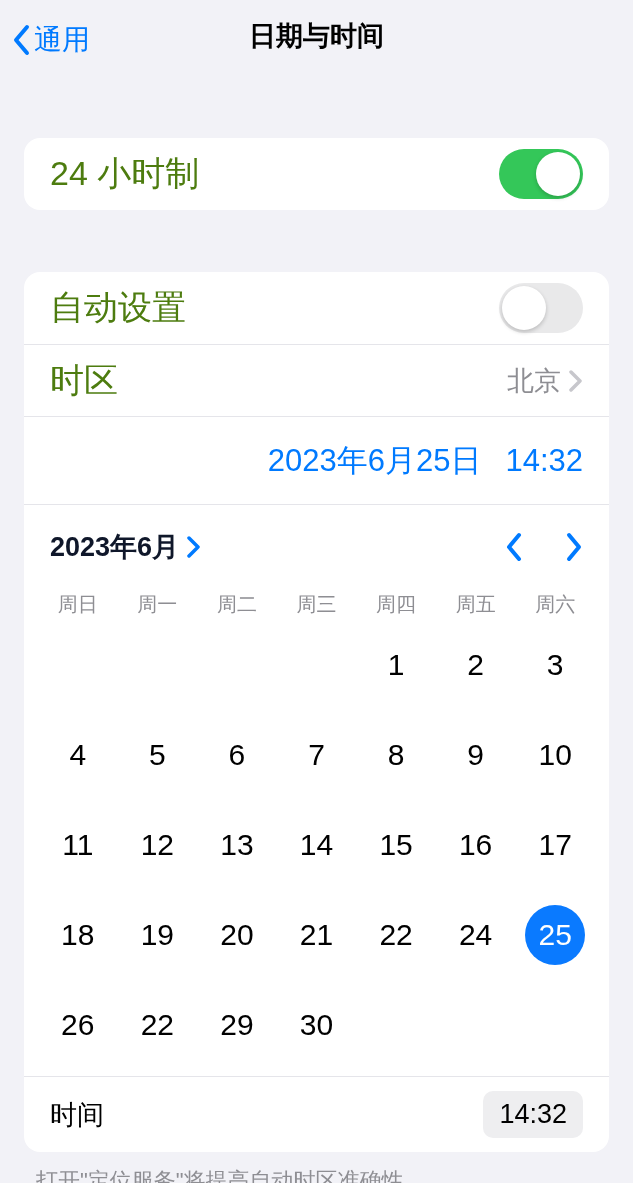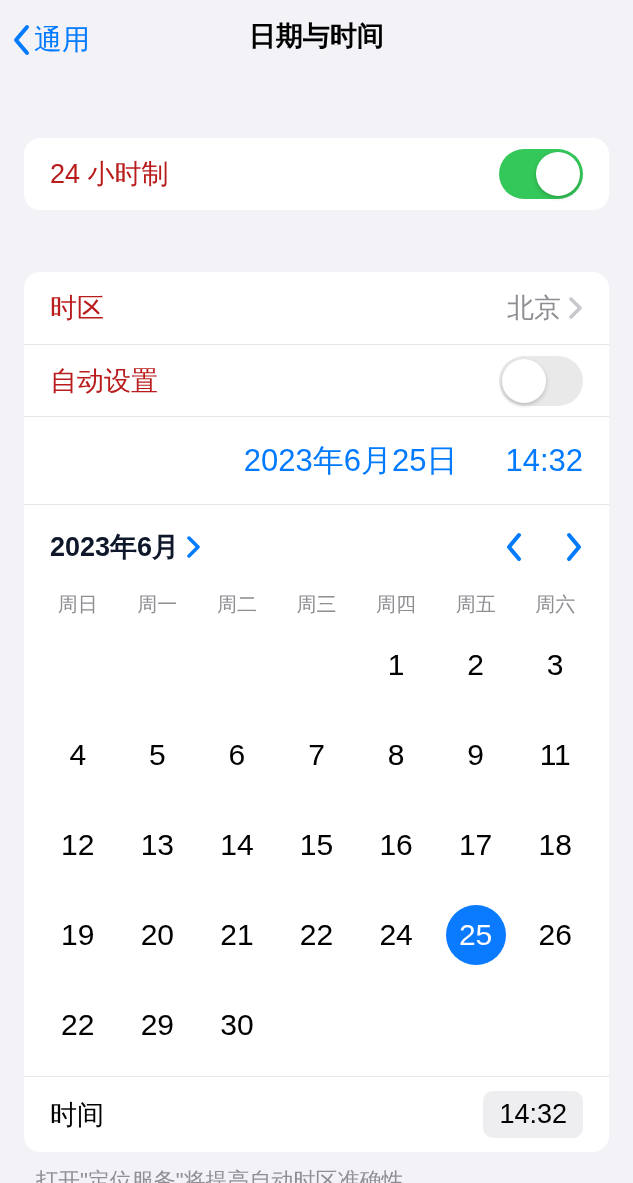--- a/index.html
+++ b/index.html
@@ -46,22 +46,22 @@
     .section-main { margin-top: 62px; }
     .row {
       display: flex;
       align-items: center;
       justify-content: space-between;
       min-height: 72px;
       padding: 0 26px;
     }
     .row + .row { border-top: 1px solid #e5e5ea; }
     .row-label {
-      font-size: 27px;
-      color: #b91c1c;
+      font-size: 34px;
+      color: #4d7c0f;
     }
     .toggle {
       width: 84px;
       height: 50px;
       border-radius: 25px;
       position: relative;
       cursor: pointer;
     }
     .toggle.on { background: #34c759; }
     .toggle.off { background: #e9e9ea; }
@@ -84,21 +84,21 @@
     }
     .disclosure {
       margin-left: 8px;
       color: #c7c7cc;
     }
     .row-datetime {
       border-top: 1px solid #e5e5ea;
       display: flex;
       justify-content: flex-end;
       align-items: center;
-      gap: 48px;
+      gap: 24px;
       height: 88px;
       padding: 0 26px;
       font-size: 31px;
       color: #007aff;
     }
     .calendar {
       border-top: 1px solid #e5e5ea;
       padding: 16px 14px 12px 14px;
     }
     .cal-header {
@@ -219,37 +219,37 @@
 <div class="section section-24h">
   <div class="row">
     <span class="row-label">24 小时制</span>
     <div class="toggle on">
       <div class="toggle-knob"></div>
     </div>
   </div>
 </div>
 
 <div class="section section-main">
+  <div class="row">
+    <span class="row-label">自动设置</span>
+    <div class="toggle off">
+      <div class="toggle-knob"></div>
+    </div>
+  </div>
+
   <div class="row">
     <span class="row-label">时区</span>
     <span class="row-value">
       <span>北京</span>
       <span class="disclosure">
         <svg width="14" height="22" viewBox="0 0 14 22">
             <path d="M2 2 L11 11 L2 20" stroke="#c7c7cc" stroke-width="3.5" fill="none" stroke-linecap="round" stroke-linejoin="round"></path>
           </svg>
       </span>
     </span>
-  </div>
-
-  <div class="row">
-    <span class="row-label">自动设置</span>
-    <div class="toggle off">
-      <div class="toggle-knob"></div>
-    </div>
   </div>
 
   <div class="row-datetime">
     <span>2023年6月25日</span>
     <span>14:32</span>
   </div>
 
   <div class="calendar">
     <div class="cal-header">
       <div class="cal-month-btn">
@@ -309,20 +309,23 @@
         <div class="day-cell">
           <span>7</span>
         </div>
         <div class="day-cell">
           <span>8</span>
         </div>
         <div class="day-cell">
           <span>9</span>
         </div>
         <div class="day-cell">
+          <span>10</span>
+        </div>
+        <div class="day-cell">
           <span>11</span>
         </div>
         <div class="day-cell">
           <span>12</span>
         </div>
         <div class="day-cell">
           <span>13</span>
         </div>
         <div class="day-cell">
           <span>14</span>

